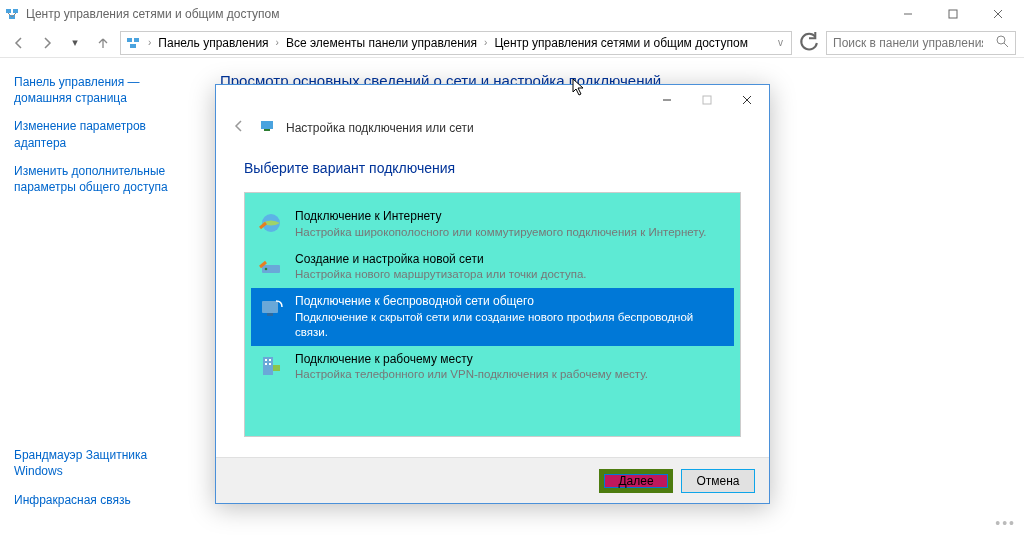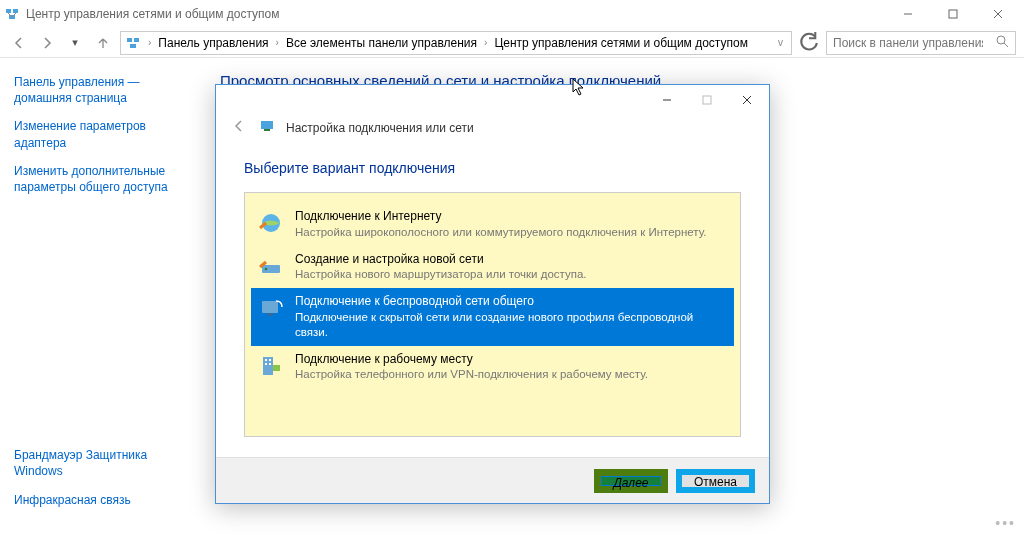--- a/index.html
+++ b/index.html
@@ -37,30 +37,30 @@
 
 .dialog { position: absolute; left: 215px; top: 84px; width: 555px; height: 420px; background: #fff; border: 1px solid #4a90d9; box-shadow: 0 4px 24px rgba(0,0,0,0.25); display: flex; flex-direction: column; }
 .dialog .dlg-titlebar { height: 30px; display: flex; align-items: center; justify-content: flex-end; padding: 0 2px; }
 .dialog .dbt { width: 40px; height: 28px; display:flex; align-items:center; justify-content:center; color:#333; }
 .dialog .dbt svg { width: 10px; height: 10px; }
 .dialog .dlg-header { display: flex; align-items: center; gap: 10px; padding: 2px 14px 6px; }
 .dialog .dlg-back { color: #888; }
 .dialog .dlg-header-text { font-size: 12px; color: #333; }
 .dialog .dlg-body { padding: 8px 28px 0; flex: 1; }
 .dialog h2 { color: #003399; font-weight: 400; font-size: 14px; margin: 8px 0 16px; }
-.option-list { border: 1px solid #ccc; height: 245px; padding: 10px 6px; background: #fef9c3; }
+.option-list { border: 1px solid #ccc; height: 245px; padding: 10px 6px; background: #5eead4; }
 .option { display: flex; align-items: flex-start; gap: 10px; padding: 6px 6px; cursor: default; }
 .option .oicon { width: 28px; height: 28px; flex-shrink: 0; display:flex; align-items:center; justify-content:center; }
 .option .otext .t1 { font-size: 12px; color: #000; line-height: 1.3; }
 .option .otext .t2 { font-size: 11.5px; color: #777; line-height: 1.3; }
 .option.selected { background: #0078d7; }
 .option.selected .t1, .option.selected .t2 { color: #fff; }
 .dialog .dlg-footer { height: 46px; border-top: 1px solid #e0e0e0; background: #f0f0f0; display: flex; align-items: center; justify-content: flex-end; gap: 8px; padding: 0 14px; }
-.dlg-btn { min-width: 74px; height: 24px; border: 6px solid #0ea5e9; background: #e1e1e1; font-size: 12px; padding: 0 12px; cursor: pointer; }
-.dlg-btn.primary { border: 7px solid #4d7c0f; box-shadow: inset 0 0 0 1px #0078d7; background: #15803d; font-style: italic; }
+.dlg-btn { min-width: 74px; height: 24px; border: 1px solid #0ea5e9; background: #e1e1e1; font-size: 12px; padding: 0 12px; cursor: pointer; }
+.dlg-btn.primary { border: 5px solid #4d7c0f; box-shadow: inset 0 0 0 1px #0078d7; background: #be185d; }
 
 .dots { position: absolute; right: 8px; bottom: 6px; color: #bbb; letter-spacing: 2px; font-size: 14px; }
 </style>
 </head>
 <body>
 
 <div class="titlebar">
   <span class="tb-icon">
     <svg viewBox="0 0 16 16">
         <rect x="2" y="3" width="5" height="4" fill="#4aa3df"></rect>

